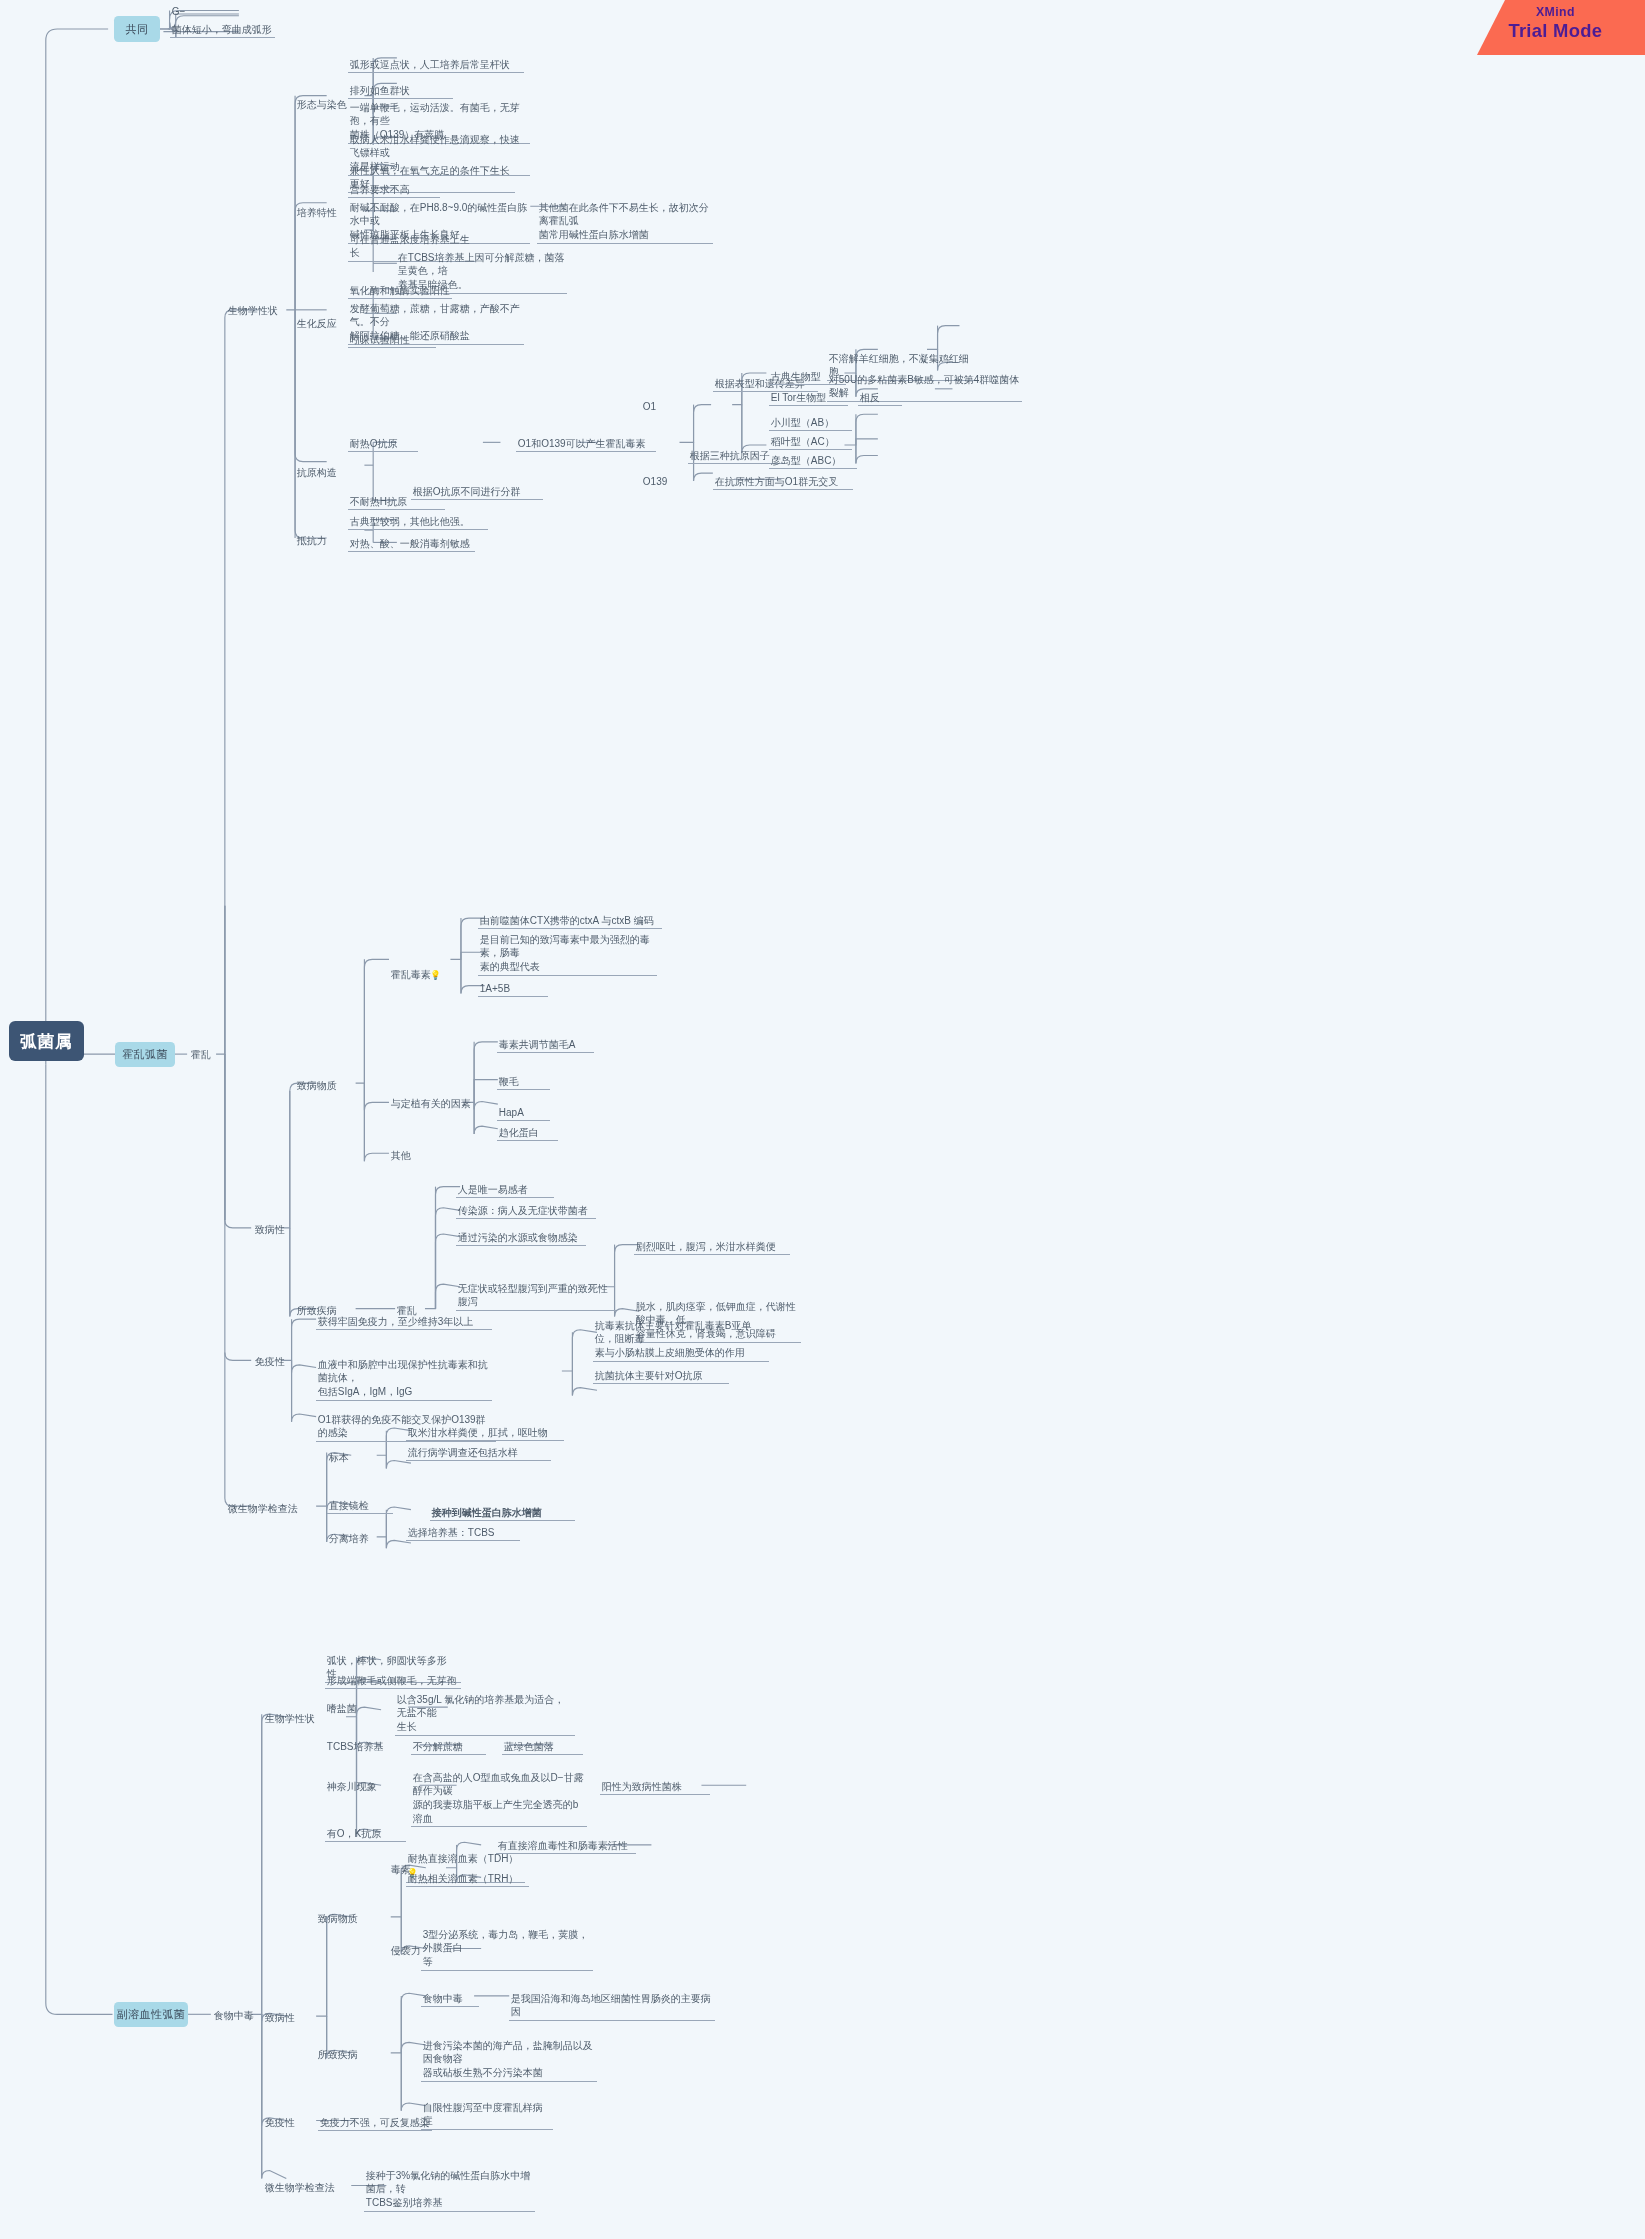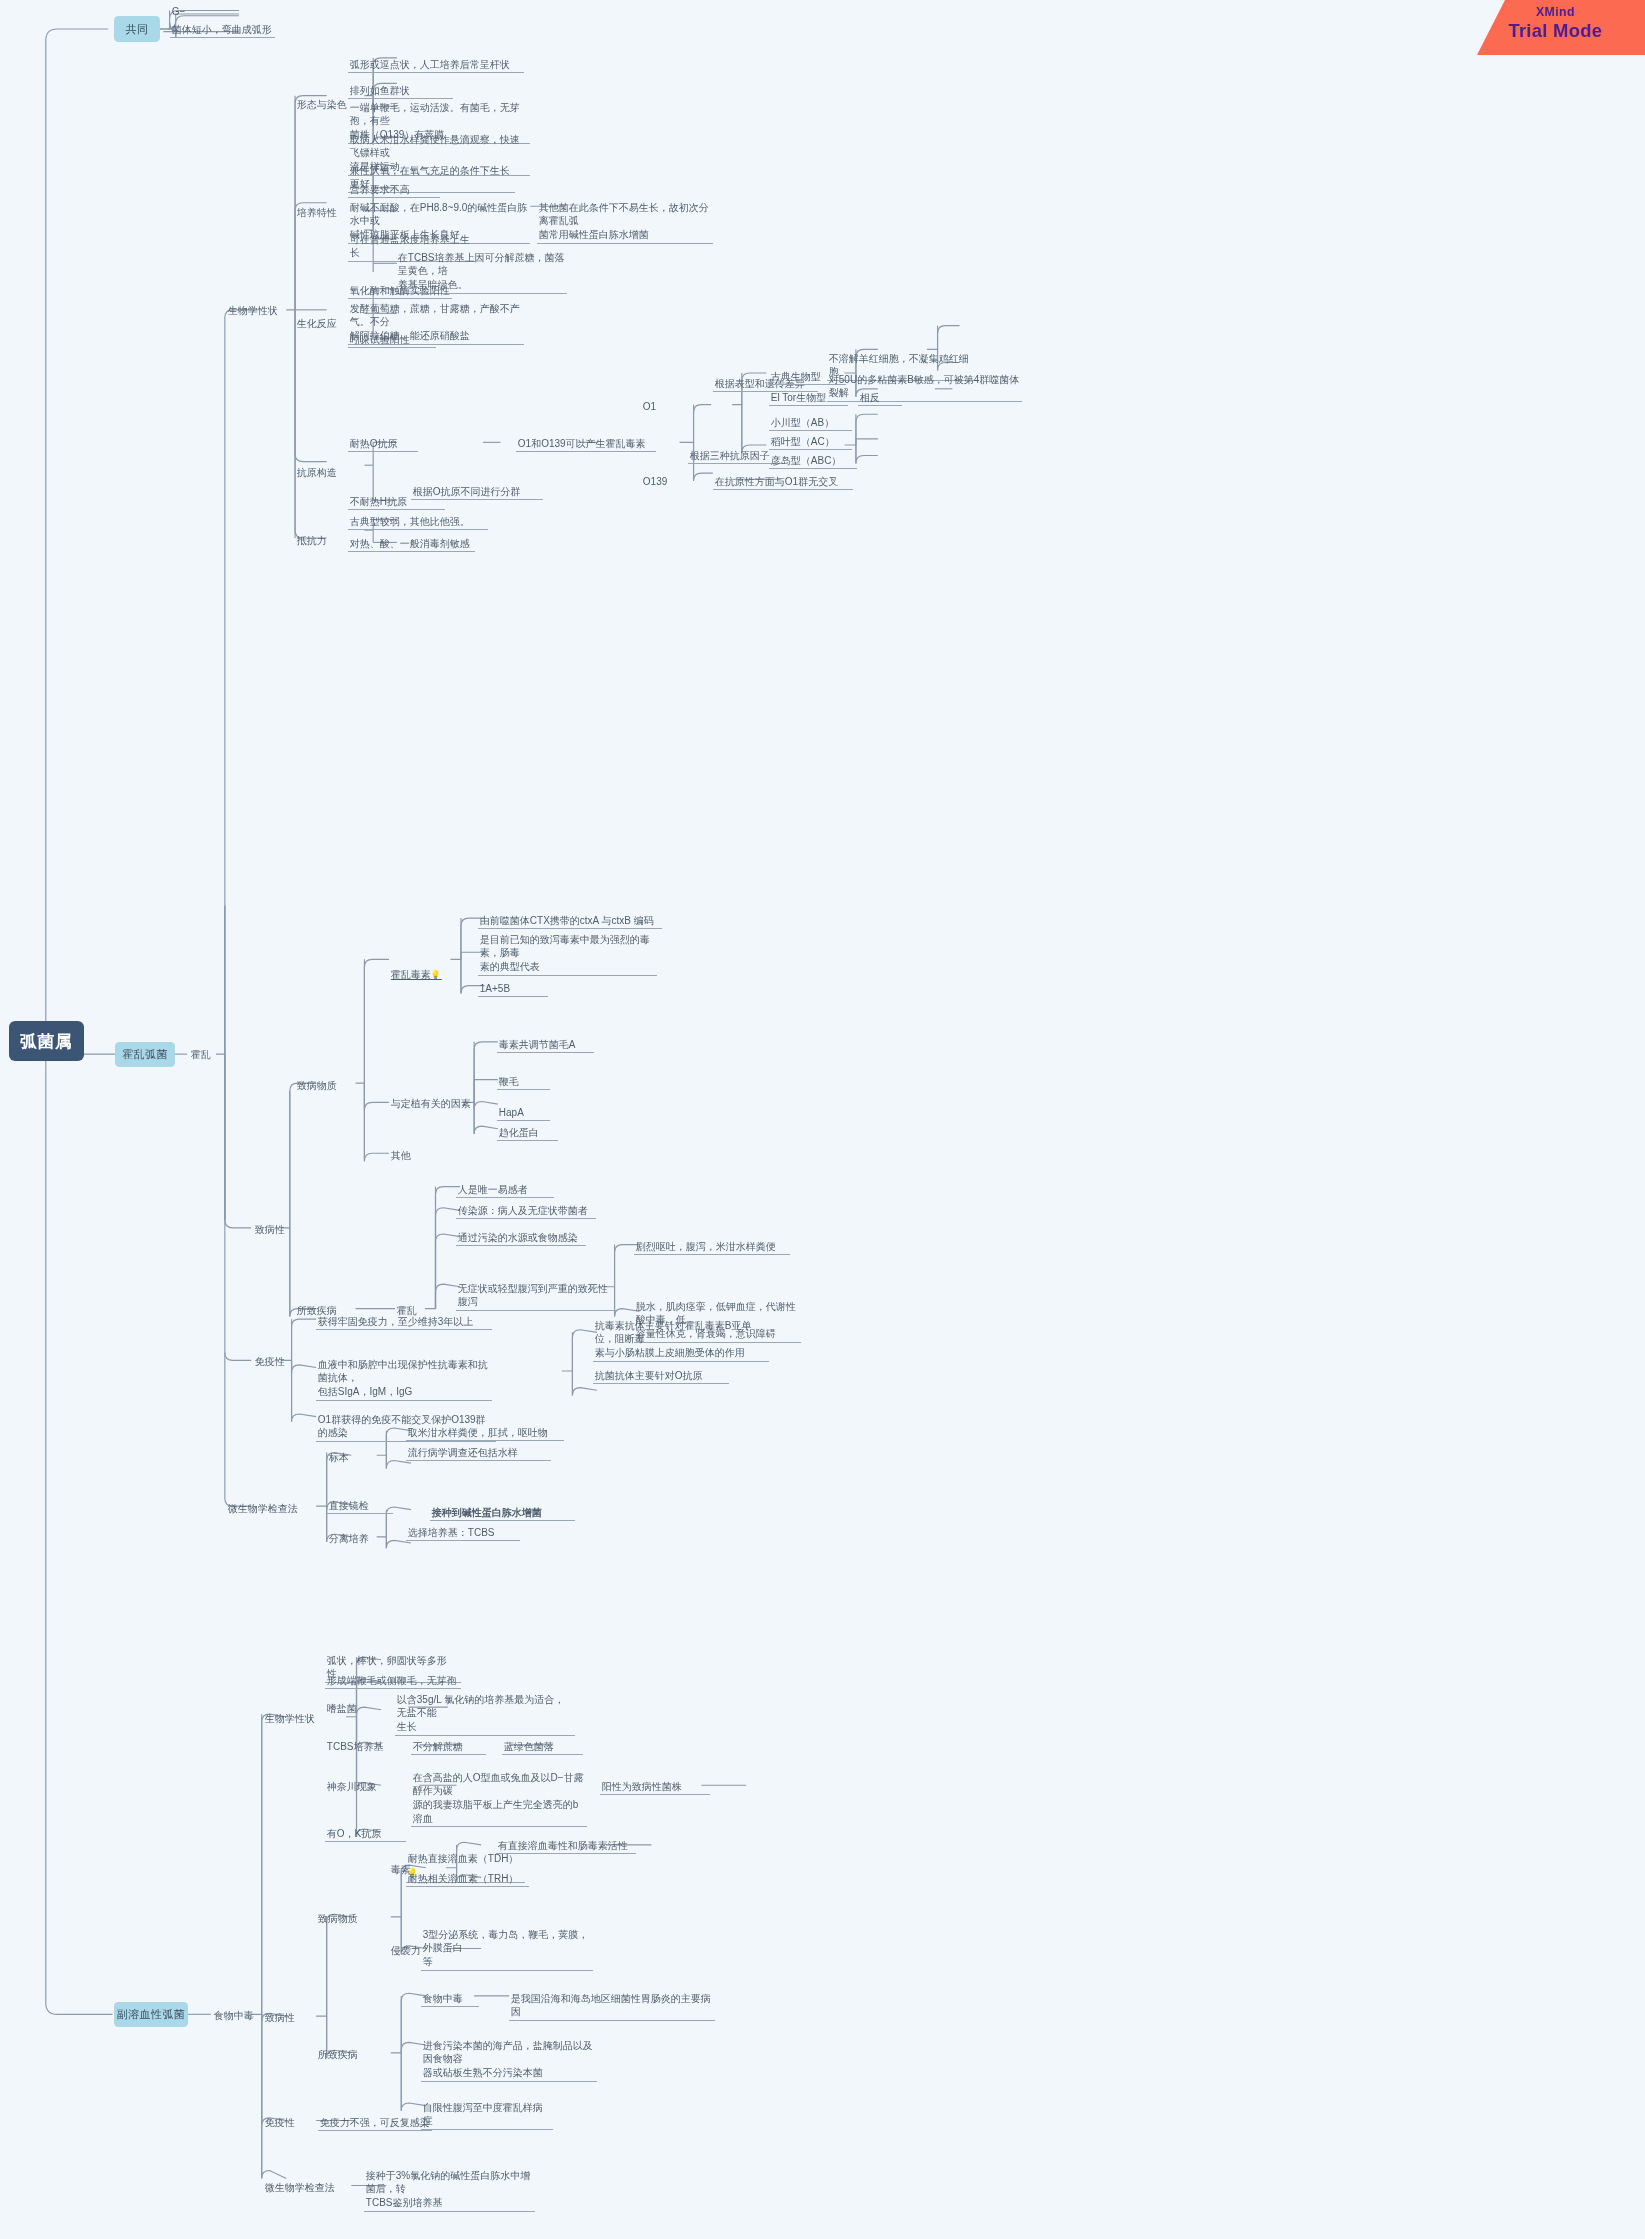--- a/index.html
+++ b/index.html
@@ -326,21 +326,21 @@
 <div class="node" style="left:641px;top:474px;width:44px;">O139</div>
 <div class="node ul" style="left:713px;top:474px;width:140px;">在抗原性方面与O1群无交叉</div>
 
 <div class="node" style="left:295px;top:533px;width:53px;">抵抗力</div>
 <div class="node ul" style="left:348px;top:514px;width:140px;">古典型较弱，其他比他强。</div>
 <div class="node ul" style="left:348px;top:536px;width:127px;">对热、酸、一般消毒剂敏感</div>
 
 <div class="node" style="left:253px;top:1222px;width:35px;">致病性</div>
 <div class="node" style="left:295px;top:1078px;width:61px;">致病物质</div>
 
-<div class="node" style="left:389px;top:954px;width:70px;text-decoration:underline;">
+<div class="node" style="left:389px;top:954px;width:70px;">
   <span>霍乱毒素</span><span class="emoji">💡</span>
 </div>
 <div class="node ul" style="left:478px;top:913px;width:184px;">由前噬菌体CTX携带的ctxA 与ctxB 编码</div>
 <div class="node ul" style="left:478px;top:932px;width:179px;">是目前已知的致泻毒素中最为强烈的毒素，肠毒
 素的典型代表</div>
 <div class="node ul" style="left:478px;top:981px;width:70px;">1A+5B</div>
 
 <div class="node" style="left:389px;top:1096px;width:101px;">与定植有关的因素</div>
 <div class="node ul" style="left:497px;top:1037px;width:97px;">毒素共调节菌毛A</div>
 <div class="node ul" style="left:497px;top:1074px;width:53px;">鞭毛</div>

